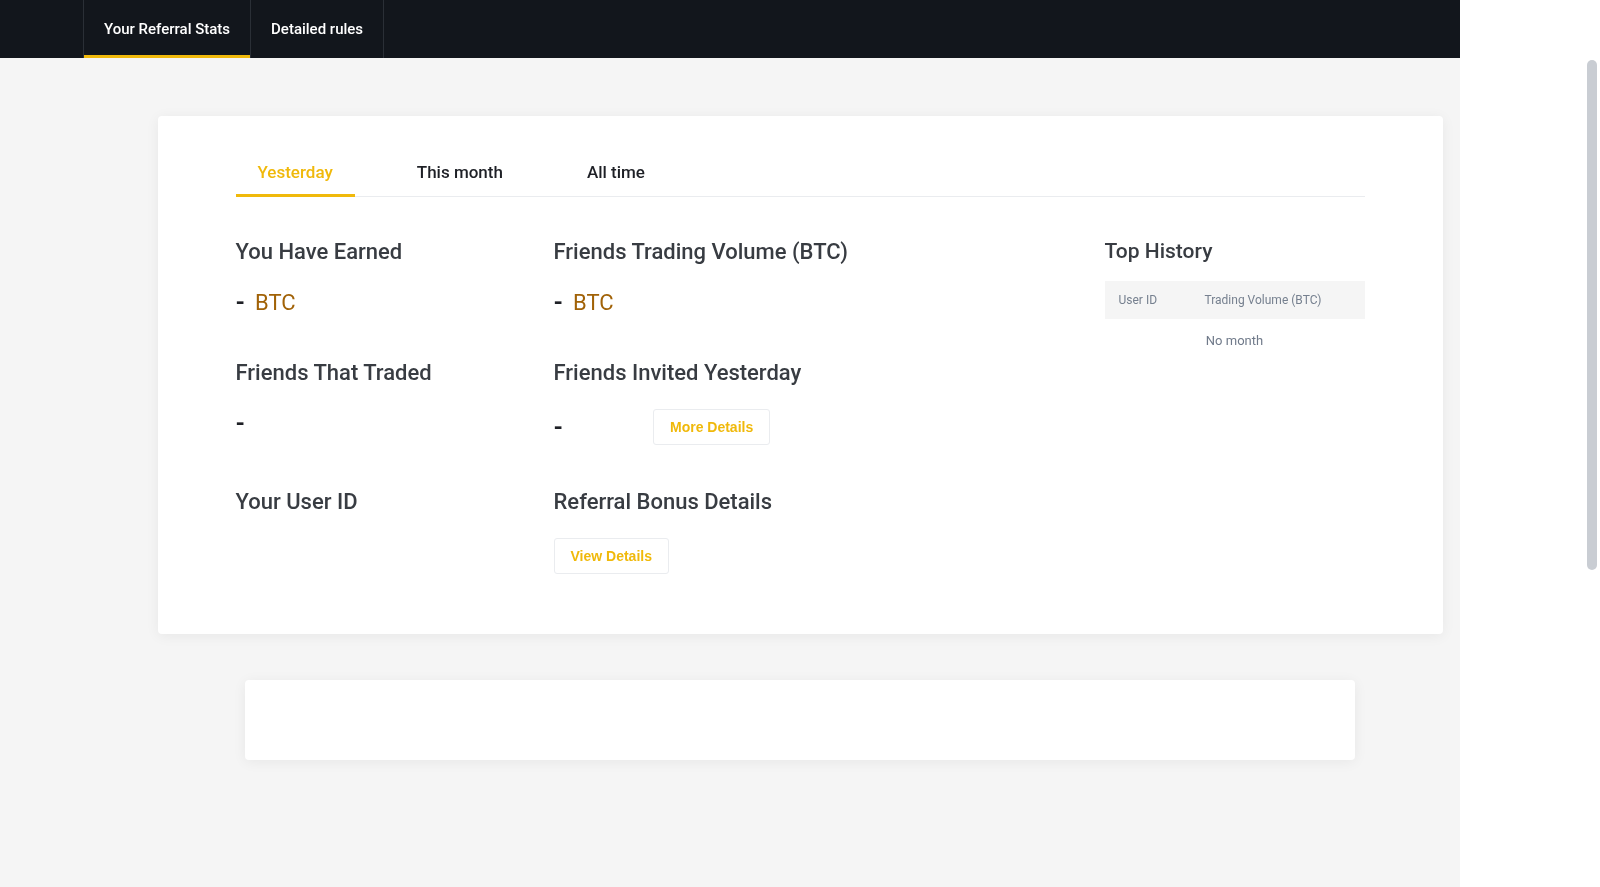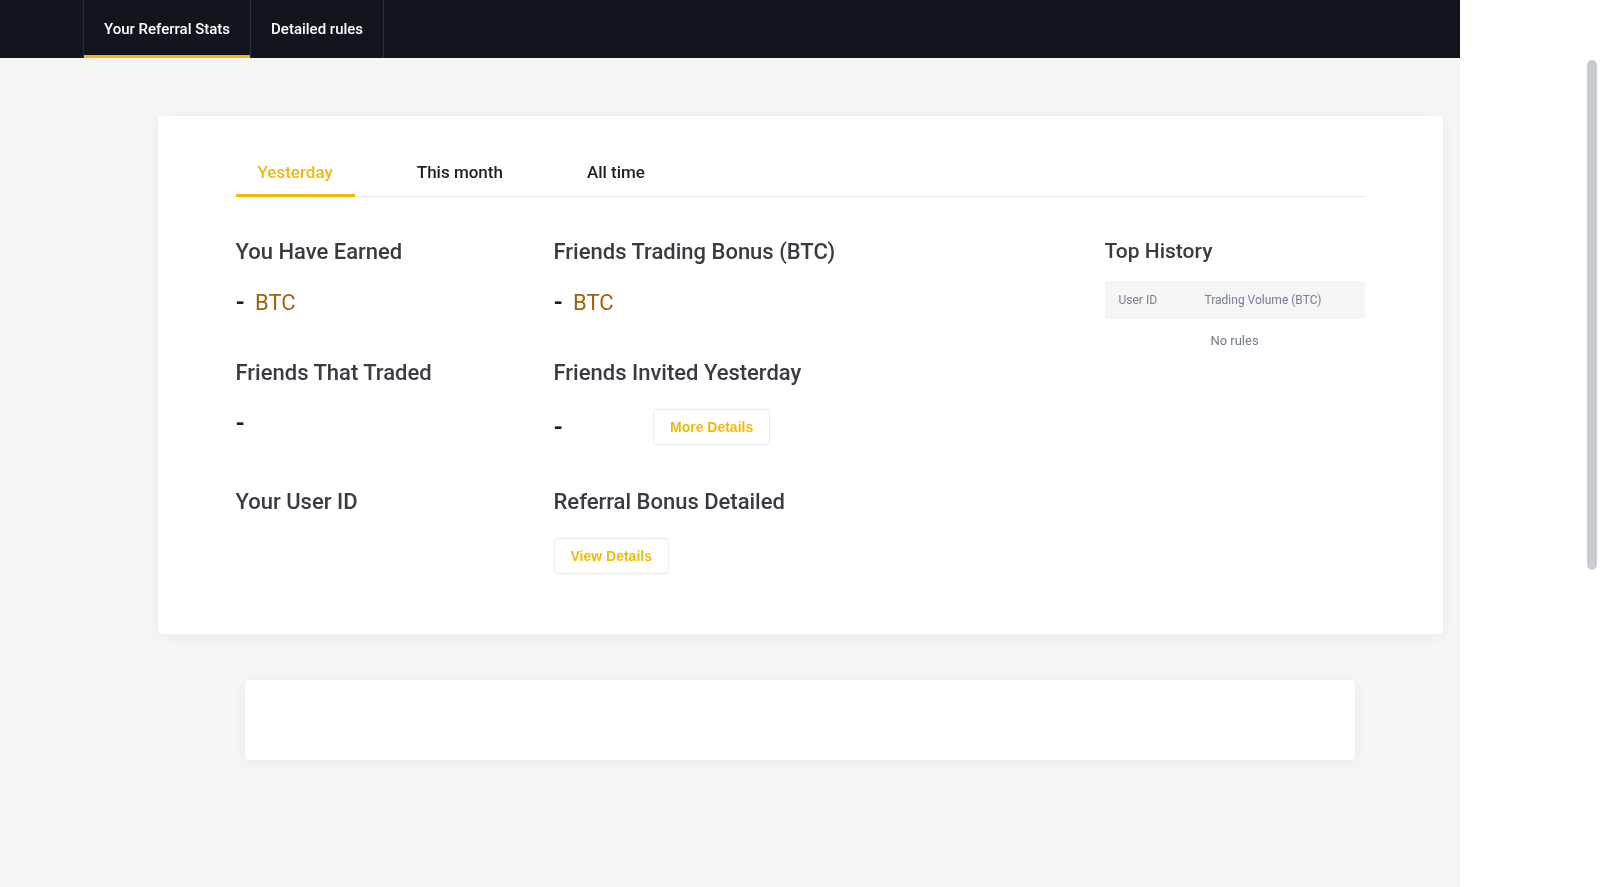--- a/index.html
+++ b/index.html
@@ -209,21 +209,21 @@
 
         <div class="stat-block">
           <div class="stat-label">You Have Earned</div>
           <div class="stat-value-row">
             <span class="stat-dash">-</span>
             <span class="stat-currency">BTC</span>
           </div>
         </div>
 
         <div class="stat-block">
-          <div class="stat-label">Friends Trading Bonus (BTC)</div>
+          <div class="stat-label">Friends Trading Volume (BTC)</div>
           <div class="stat-value-row">
             <span class="stat-dash">-</span>
             <span class="stat-currency">BTC</span>
           </div>
         </div>
 
         <div class="stat-block">
           <div class="stat-label">Friends That Traded</div>
           <div class="stat-value-row">
             <span class="stat-dash">-</span>
@@ -236,34 +236,34 @@
             <span class="stat-dash">-</span>
             <button class="outline-btn">More Details</button>
           </div>
         </div>
 
         <div class="stat-block">
           <div class="stat-label">Your User ID</div>
         </div>
 
         <div class="stat-block">
-          <div class="stat-label">Referral Bonus Detailed</div>
+          <div class="stat-label">Referral Bonus Details</div>
           <button class="outline-btn">View Details</button>
         </div>
 
       </div>
 
       <aside class="top-friends">
         <div class="top-friends-title">Top History</div>
         <div class="tf-table">
           <div class="tf-head">
             <div class="tf-col1">User ID</div>
             <div class="tf-col2">Trading Volume (BTC)</div>
           </div>
-          <div class="tf-nodata">No rules</div>
+          <div class="tf-nodata">No month</div>
         </div>
       </aside>
 
     </div>
 
   </section>
 
   <section class="second-card"></section>
 
 </div>

